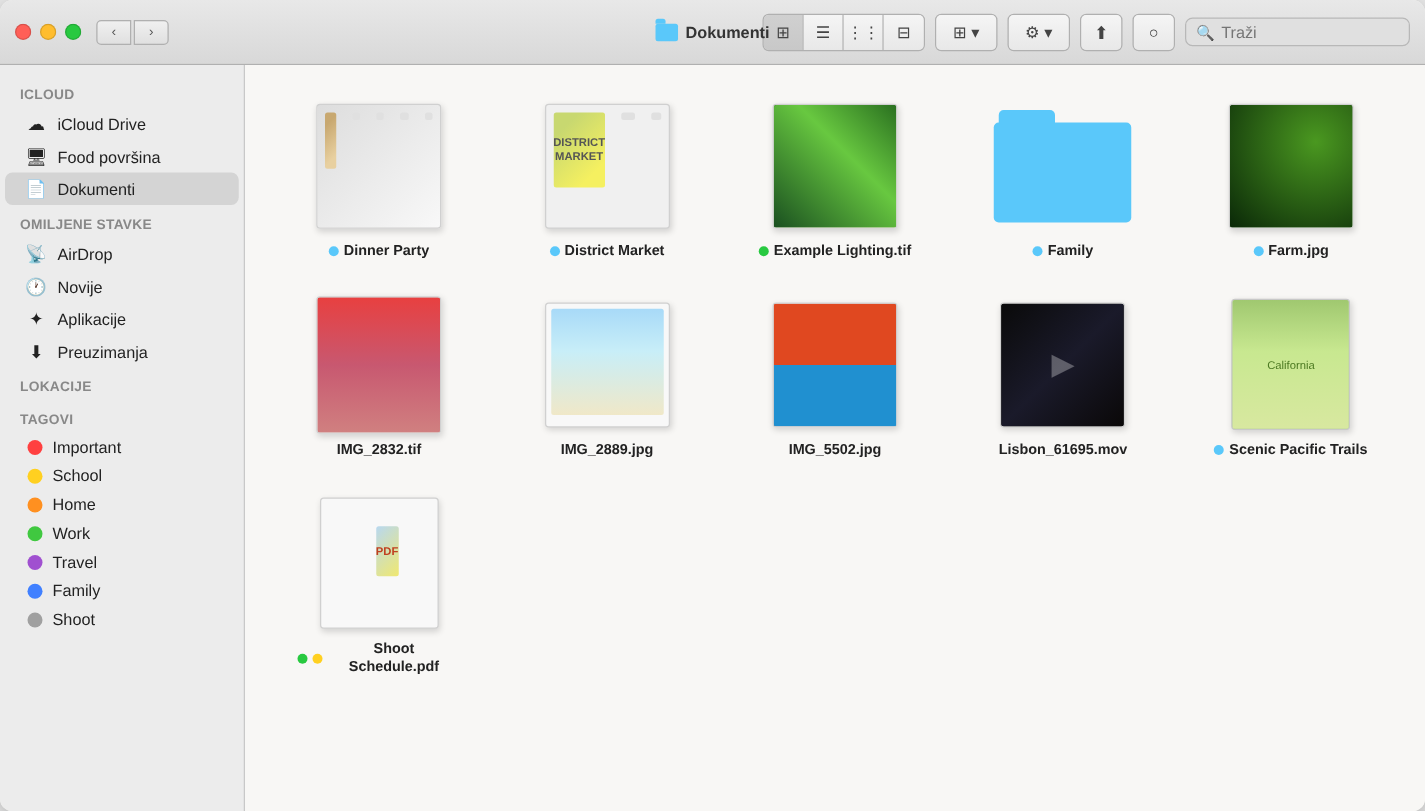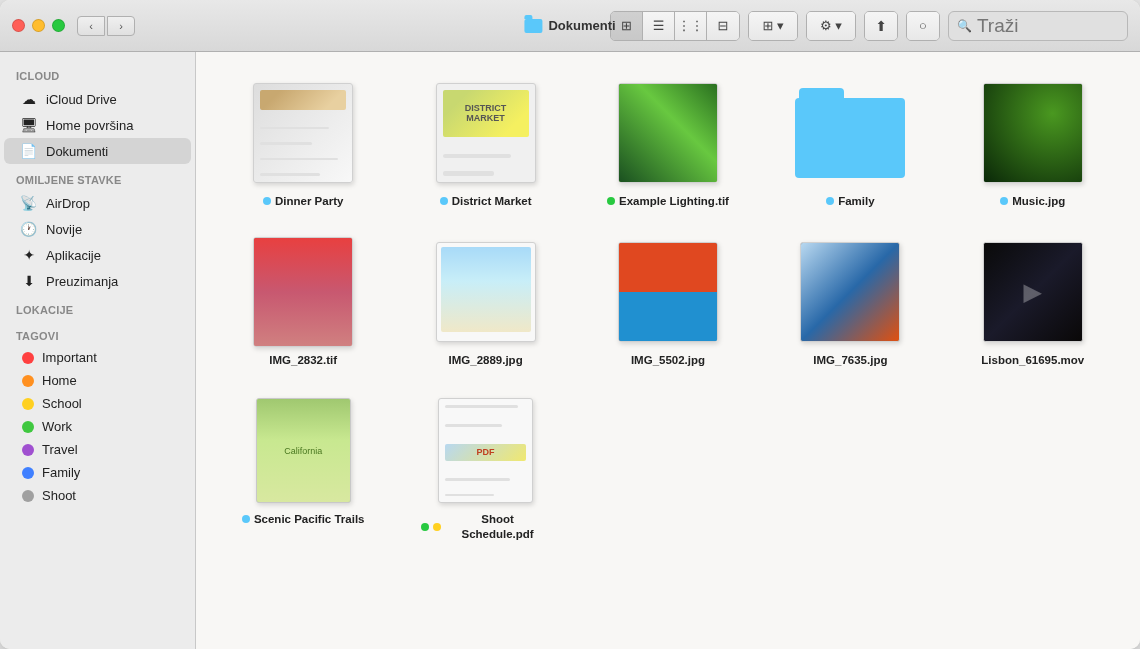--- a/index.html
+++ b/index.html
@@ -125,21 +125,21 @@
       border: 1px solid #b8b8b8;
       border-radius: 6px;
       padding: 3px 8px;
       width: 180px;
       gap: 5px;
     }
     .search-bar input {
       background: none;
       border: none;
       outline: none;
-      font-size: 19px;
+      font-size: 13px;
       color: #000000;
       width: 100%;
     }
     
     .main-layout {
       display: flex;
       flex: 1;
       overflow: hidden;
     }
     
@@ -217,21 +217,21 @@
       position: relative;
     }
     
     .thumb-document {
       width: 100px; height: 100px;
       background: white;
       border: 1px solid #d0d0d0;
       border-radius: 3px;
       box-shadow: 1px 2px 5px rgba(0,0,0,0.15);
       display: flex;
-      flex-direction: column;
+      flex-direction: row;
       padding: 6px;
       gap: 13px;
       position: relative;
     }
     .thumb-line { height: 6px; background: #e0e0e0; border-radius: 2px; }
     .thumb-image-box {
       width: 100px; height: 100px;
       border: 1px solid #d0d0d0;
       border-radius: 3px;
       box-shadow: 1px 2px 5px rgba(0,0,0,0.15);
@@ -322,21 +322,21 @@
   <div class="main-layout">
 
     <div class="sidebar">
       <div class="sidebar-section-label">iCloud</div>
       <div class="sidebar-item">
         <div class="sidebar-icon">☁</div>
         <span>iCloud Drive</span>
       </div>
       <div class="sidebar-item">
         <div class="sidebar-icon">🖥</div>
-        <span>Home površina</span>
+        <span>Food površina</span>
       </div>
       <div class="sidebar-item active">
         <div class="sidebar-icon">📄</div>
         <span>Dokumenti</span>
       </div>
 
       <div class="sidebar-section-label">Omiljene stavke</div>
       <div class="sidebar-item">
         <div class="sidebar-icon">📡</div>
         <span>AirDrop</span>
@@ -355,26 +355,26 @@
       </div>
 
       <div class="sidebar-section-label">Lokacije</div>
 
       <div class="sidebar-section-label">Tagovi</div>
       <div class="sidebar-item">
         <div class="tag-dot" style="background:#ff4040;"></div>
         <span>Important</span>
       </div>
       <div class="sidebar-item">
+        <div class="tag-dot" style="background:#ffd020;"></div>
+        <span>School</span>
+      </div>
+      <div class="sidebar-item">
         <div class="tag-dot" style="background:#ff9020;"></div>
         <span>Home</span>
-      </div>
-      <div class="sidebar-item">
-        <div class="tag-dot" style="background:#ffd020;"></div>
-        <span>School</span>
       </div>
       <div class="sidebar-item">
         <div class="tag-dot" style="background:#40c840;"></div>
         <span>Work</span>
       </div>
       <div class="sidebar-item">
         <div class="tag-dot" style="background:#a050d0;"></div>
         <span>Travel</span>
       </div>
       <div class="sidebar-item">
@@ -448,21 +448,21 @@
         </div>
 
         <div class="file-item">
           <div class="file-thumb">
             <div class="thumb-image-box" style="width:100px;height:100px;background:linear-gradient(160deg,#0a2a08,#1a5010 50%,#3a8020);">
               <div style="width:100%;height:100%;background:radial-gradient(circle at 70% 30%,#4a9820,#0a2808);"></div>
             </div>
           </div>
           <div class="file-label">
             <div class="label-dot" style="background:#5ac8fa;"></div>
-            <span>Music.jpg</span>
+            <span>Farm.jpg</span>
           </div>
         </div>
 
         <div class="file-item">
           <div class="file-thumb">
             <div class="thumb-image-box" style="width:100px;height:110px;background:linear-gradient(170deg,#c84040,#d07080 50%,#e0b0a0);">
               <div style="width:100%;height:100%;background:linear-gradient(180deg,#e84040 0%,#c85870 50%,#d08080 100%);"></div>
             </div>
           </div>
           <div class="file-label">
@@ -486,30 +486,20 @@
             <div class="thumb-image-box" style="width:100px;height:100px;background:linear-gradient(135deg,#e04820 30%,#2090d0 70%);">
               <div style="width:100%;height:50%;background:#e04820;"></div>
               <div style="width:100%;height:50%;background:#2090d0;"></div>
             </div>
           </div>
           <div class="file-label">
             <span>IMG_5502.jpg</span>
           </div>
         </div>
 
-        <div class="file-item">
-          <div class="file-thumb">
-            <div class="thumb-image-box" style="width:100px;height:100px;">
-              <div style="width:100%;height:100%;background:linear-gradient(135deg,#b8d8f0 0%,#2868a8 50%,#e05010 100%);"></div>
-            </div>
-          </div>
-          <div class="file-label">
-            <span>IMG_7635.jpg</span>
-          </div>
-        </div>
 
 
 
         <div class="file-item">
           <div class="file-thumb">
             <div class="thumb-image-box" style="width:100px;height:100px;background:#111;">
               <div style="width:100%;height:100%;background:linear-gradient(135deg,#0a0a0a,#1a1a2a 50%,#0a0808);display:flex;align-items:center;justify-content:center;color:rgba(255,255,255,0.3);font-size:24px;">▶</div>
             </div>
           </div>
           <div class="file-label">
@@ -524,21 +514,21 @@
             </div>
           </div>
           <div class="file-label">
             <div class="label-dot" style="background:#5ac8fa;"></div>
             <span>Scenic Pacific Trails</span>
           </div>
         </div>
 
         <div class="file-item">
           <div class="file-thumb">
-            <div class="thumb-document" style="background:#f8f8f8;border:1px solid #d0d0d0;border-radius:3px;width:95px;height:105px;padding:6px;position:relative;">
+            <div class="thumb-document" style="background:#f8f8f8;border:1px solid #d0d0d0;border-radius:3px;width:95px;height:105px;padding:18px;position:relative;">
               <div class="thumb-line" style="width:90%;"></div>
               <div class="thumb-line" style="width:70%;margin-top:3px;"></div>
               <div style="width:100%;height:40px;background:linear-gradient(135deg,#b8d8f0 0%,#f0e870 100%);border-radius:2px;margin:4px 0;display:flex;align-items:center;justify-content:center;">
                 <span style="font-size:9px;color:#c04020;font-weight:700;">PDF</span>
               </div>
               <div class="thumb-line" style="width:80%;"></div>
               <div class="thumb-line" style="width:60%;"></div>
             </div>
           </div>
           <div class="file-label">

